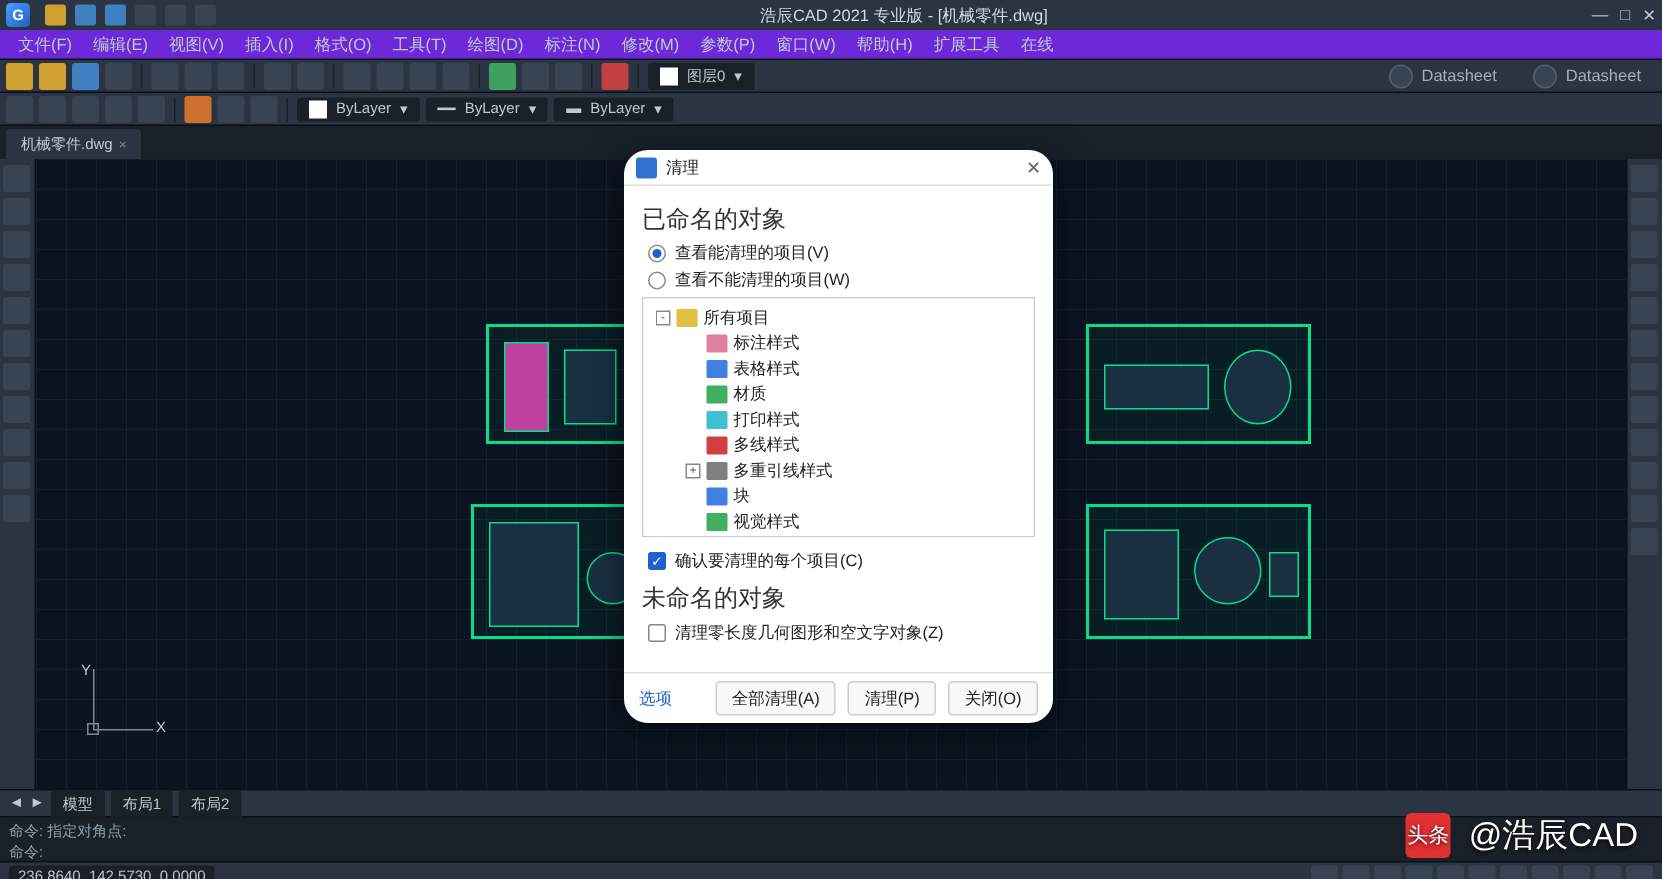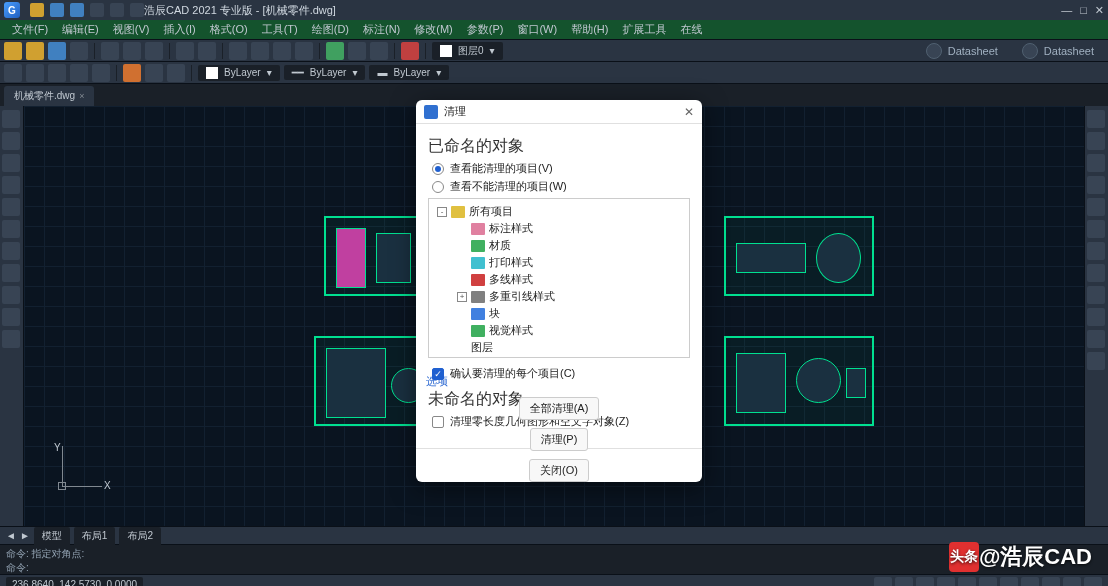--- a/index.html
+++ b/index.html
@@ -3,25 +3,25 @@
 <meta charset="utf-8">
 <style>
 * { margin: 0; padding: 0; box-sizing: border-box; font-family: "Microsoft YaHei", sans-serif; }
 body { background: #1a2332; width: 1108px; height: 586px; overflow: hidden; position: relative; color: #c0c8d0; font-size: 11px; }
 
 
 .titlebar { height: 20px; background: #2a3442; display: flex; align-items: center; padding: 0 4px; }
 .titlebar .logo { width: 16px; height: 16px; background: linear-gradient(135deg,#4a9eff,#2060c0); border-radius: 3px; margin-right: 4px; display: flex; align-items: center; justify-content: center; color: #fff; font-weight: bold; font-size: 10px; }
 .titlebar .qat { display: flex; gap: 6px; margin-left: 6px; }
 .titlebar .qat span { width: 14px; height: 14px; display: inline-flex; align-items: center; justify-content: center; font-size: 10px; }
-.titlebar .center { flex: 1; font-size: 11px; color: #d0d8e0; }
+.titlebar .center { flex: 1; text-align: center; font-size: 11px; color: #d0d8e0; }
 .titlebar .winbtns { display: flex; gap: 8px; font-size: 11px; }
 
 
-.menubar { height: 20px; background: #14532d; display: flex; align-items: center; padding: 0 6px; gap: 2px; border-bottom: 1px solid #0a1018; }
+.menubar { height: 20px; background: #6d28d9; display: flex; align-items: center; padding: 0 6px; gap: 2px; border-bottom: 1px solid #0a1018; }
 .menubar span { padding: 2px 6px; font-size: 11px; }
 
 
 .toolbar { height: 22px; background: #2a3442; display: flex; align-items: center; padding: 0 4px; gap: 4px; border-bottom: 1px solid #0a1018; }
 .tb-ico { width: 18px; height: 18px; background: #384454; border-radius: 2px; display: inline-block; }
 .tb-ico.yellow { background: #d0a030; }
 .tb-ico.blue { background: #4080c0; }
 .tb-ico.green { background: #40a060; }
 .tb-ico.red { background: #c04040; }
 .tb-ico.orange { background: #d07030; }
@@ -50,21 +50,21 @@
 
 
 .ucs { position: absolute; left: 20px; bottom: 20px; width: 60px; height: 60px; }
 .ucs .y { position: absolute; left: 18px; top: 0; width: 1px; height: 40px; background: #808890; }
 .ucs .x { position: absolute; left: 18px; top: 40px; width: 40px; height: 1px; background: #808890; }
 .ucs .yl { position: absolute; left: 10px; top: -4px; font-size: 10px; }
 .ucs .xl { position: absolute; left: 60px; top: 34px; font-size: 10px; }
 .ucs .o { position: absolute; left: 14px; top: 36px; width: 8px; height: 8px; border: 1px solid #808890; }
 
 
-.dialog { position: absolute; left: 416px; top: 100px; width: 286px; height: 382px; background: #fff; border-radius: 6px; box-shadow: 0 6px 24px rgba(0,0,0,0.5); color: #222; display: flex; flex-direction: column; font-size: 11px; }
+.dialog { position: absolute; left: 416px; top: 100px; width: 286px; height: 382px; background: #fff; border-radius: 16px; box-shadow: 0 6px 24px rgba(0,0,0,0.5); color: #222; display: flex; flex-direction: column; font-size: 11px; }
 .dlg-title { height: 24px; display: flex; align-items: center; padding: 0 8px; border-bottom: 1px solid #e0e0e0; }
 .dlg-title .ico { width: 14px; height: 14px; background: #3070d0; border-radius: 2px; margin-right: 6px; }
 .dlg-title .close { margin-left: auto; font-size: 12px; color: #666; cursor: pointer; }
 .dlg-body { flex: 1; padding: 8px 12px; overflow: hidden; }
 .dlg-sec { font-size: 16px; color: #333; margin: 4px 0; }
 .dlg-radio { display: flex; align-items: center; gap: 6px; margin: 3px 0 3px 4px; }
 .radio { width: 12px; height: 12px; border: 1px solid #888; border-radius: 50%; display: inline-flex; align-items: center; justify-content: center; }
 .radio.on::after { content: ""; width: 6px; height: 6px; background: #2060d0; border-radius: 50%; }
 .dlg-tree { border: 1px solid #ccc; height: 160px; margin: 4px 0 8px; padding: 4px; overflow: auto; background: #fff; }
 .tree-node { display: flex; align-items: center; gap: 4px; padding: 1px 0; font-size: 11px; }
@@ -77,35 +77,35 @@
 .ni-blue { background: #4080e0; }
 .ni-green { background: #40b060; }
 .ni-red { background: #d04040; }
 .ni-gray { background: #808080; }
 .ni-cyan { background: #40c0d0; }
 
 .dlg-chk { display: flex; align-items: center; gap: 6px; margin: 3px 0 3px 4px; }
 .chk { width: 12px; height: 12px; border: 1px solid #888; border-radius: 2px; display: inline-flex; align-items: center; justify-content: center; font-size: 9px; color: #fff; }
 .chk.on { background: #2060d0; border-color: #2060d0; }
 
-.dlg-footer { height: 34px; border-top: 1px solid #e0e0e0; display: flex; align-items: center; justify-content: flex-end; gap: 8px; padding: 0 10px; flex-direction: column; }
+.dlg-footer { height: 34px; border-top: 1px solid #e0e0e0; display: flex; align-items: center; justify-content: flex-end; gap: 8px; padding: 0 10px; }
 .dlg-btn { padding: 3px 10px; border: 1px solid #ccc; border-radius: 3px; background: #f8f8f8; font-size: 11px; cursor: pointer; }
 .dlg-link { color: #2060d0; font-size: 11px; margin-right: auto; cursor: pointer; }
 
 
 .btmtabs { height: 18px; background: #2a3442; display: flex; align-items: center; padding: 0 6px; gap: 4px; font-size: 10px; border-top: 1px solid #0a1018; }
 .btab { padding: 2px 8px; background: #1a2028; border-radius: 2px 2px 0 0; }
 .cmdline { height: 30px; background: #1a2028; padding: 2px 6px; font-size: 10px; color: #90a0b0; border-top: 1px solid #0a1018; }
 .statusbar { height: 20px; background: #2a3442; display: flex; align-items: center; padding: 0 6px; gap: 4px; font-size: 10px; border-top: 1px solid #0a1018; }
 .sb-field { background: #1a2028; padding: 2px 6px; border-radius: 2px; }
 .sb-btns { margin-left: auto; display: flex; gap: 3px; }
 .sb-btn { width: 18px; height: 16px; background: #384454; border-radius: 2px; }
 
 
-.watermark { position: absolute; right: 16px; bottom: 14px; display: flex; align-items: flex-start; gap: 0; color: #fff; font-size: 22px; font-weight: bold; text-shadow: 0 1px 3px rgba(0,0,0,0.8); }
+.watermark { position: absolute; right: 16px; bottom: 14px; display: flex; align-items: flex-start; gap: 12px; color: #fff; font-size: 22px; font-weight: normal; text-shadow: 0 1px 3px rgba(0,0,0,0.8); }
 .wm-logo { width: 30px; height: 30px; background: #e03030; border-radius: 4px; display: flex; align-items: center; justify-content: center; font-size: 14px; }
 </style>
 </head>
 <body>
 
 <div class="titlebar">
   <div class="logo">G</div>
   <div class="qat">
     <span class="tb-ico yellow"></span>
     <span class="tb-ico blue"></span>
@@ -296,20 +296,25 @@
           <span class="nico ni-yellow"></span>
           <span>所有项目</span>
         </div>
         <div class="tree-node l2">
           <span style="width: 10px; display: inline-block;"></span>
           <span class="nico ni-pink"></span>
           <span>标注样式</span>
         </div>
         <div class="tree-node l2">
           <span style="width: 10px; display: inline-block;"></span>
+          <span class="nico ni-blue"></span>
+          <span>表格样式</span>
+        </div>
+        <div class="tree-node l2">
+          <span style="width: 10px; display: inline-block;"></span>
           <span class="nico ni-green"></span>
           <span>材质</span>
         </div>
         <div class="tree-node l2">
           <span style="width: 10px; display: inline-block;"></span>
           <span class="nico ni-cyan"></span>
           <span>打印样式</span>
         </div>
         <div class="tree-node l2">
           <span style="width: 10px; display: inline-block;"></span>

